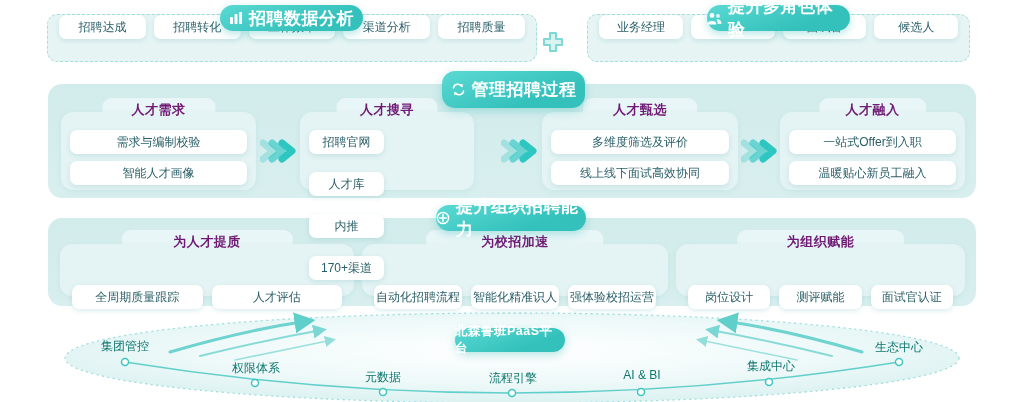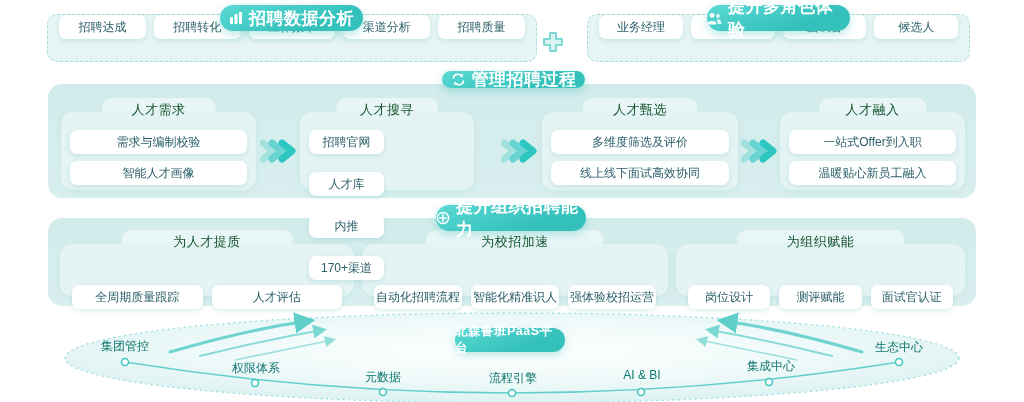--- a/index.html
+++ b/index.html
@@ -30,21 +30,21 @@
   .band1{top:84px;height:114px;}
   .band2{top:218px;height:88px;}
 
   
   .card{position:absolute;}
   .card .tab{position:absolute;top:0;left:50%;transform:translateX(-50%);
              width:58%;height:28px;background:#e9f6f7;border-radius:9px;}
   .card .body{position:absolute;top:14px;left:0;right:0;bottom:0;background:#e4f3f4;
               border-radius:12px;box-shadow:0 2px 6px rgba(120,190,190,.15);}
   .card .ctitle{position:absolute;top:3px;left:0;width:100%;text-align:center;
-                font-size:13px;font-weight:normal;color:#14532d;z-index:2;letter-spacing:.5px;}
+                font-size:13px;font-weight:bold;color:#701a75;z-index:2;letter-spacing:.5px;}
   .card .chips{position:absolute;top:32px;left:9px;right:9px;z-index:2;}
   .chips.col{display:flex;flex-direction:column;gap:7px;}
   .chips.grid{display:flex;flex-wrap:wrap;gap:18px;}
   .chips.grid .chip{width:calc(50% - 3px);box-sizing:border-box;}
   .chips.row{display:flex;gap:9px;margin-top:27px;}
   .chips.row .chip{flex:1;}
 
   .c1{left:61px;top:98px;width:195px;height:92px;}
   .c2{left:300px;top:98px;width:174px;height:92px;}
   .c3{left:542px;top:98px;width:196px;height:92px;}
@@ -100,21 +100,21 @@
     </svg>
     <span>提升多角色体验</span>
   </div>
   <div class="dashedbox" style="left:587px;width:383px;">
     <div class="chip">业务经理</div>
     <div class="chip">HR</div>
     <div class="chip">面试官</div>
     <div class="chip">候选人</div>
   </div>
 
-  <div class="badge" style="left:442px;top:71px;width:143px;height:17px;">
+  <div class="badge" style="left:442px;top:71px;width:143px;height:37px;">
     <svg width="15" height="13" viewBox="0 0 15 13">
       <path d="M2.5 5 A4.5 4 0 0 1 11 3.4" fill="none" stroke="#fff" stroke-width="1.6" stroke-linecap="round"></path>
       <path d="M11.8 0.8 L11.3 4.2 L8.2 2.6 Z" fill="#fff"></path>
       <path d="M12.5 8 A4.5 4 0 0 1 4 9.6" fill="none" stroke="#fff" stroke-width="1.6" stroke-linecap="round"></path>
       <path d="M3.2 12.2 L3.7 8.8 L6.8 10.4 Z" fill="#fff"></path>
     </svg>
     <span>管理招聘过程</span>
   </div>
 
   <div class="band band1"></div>

